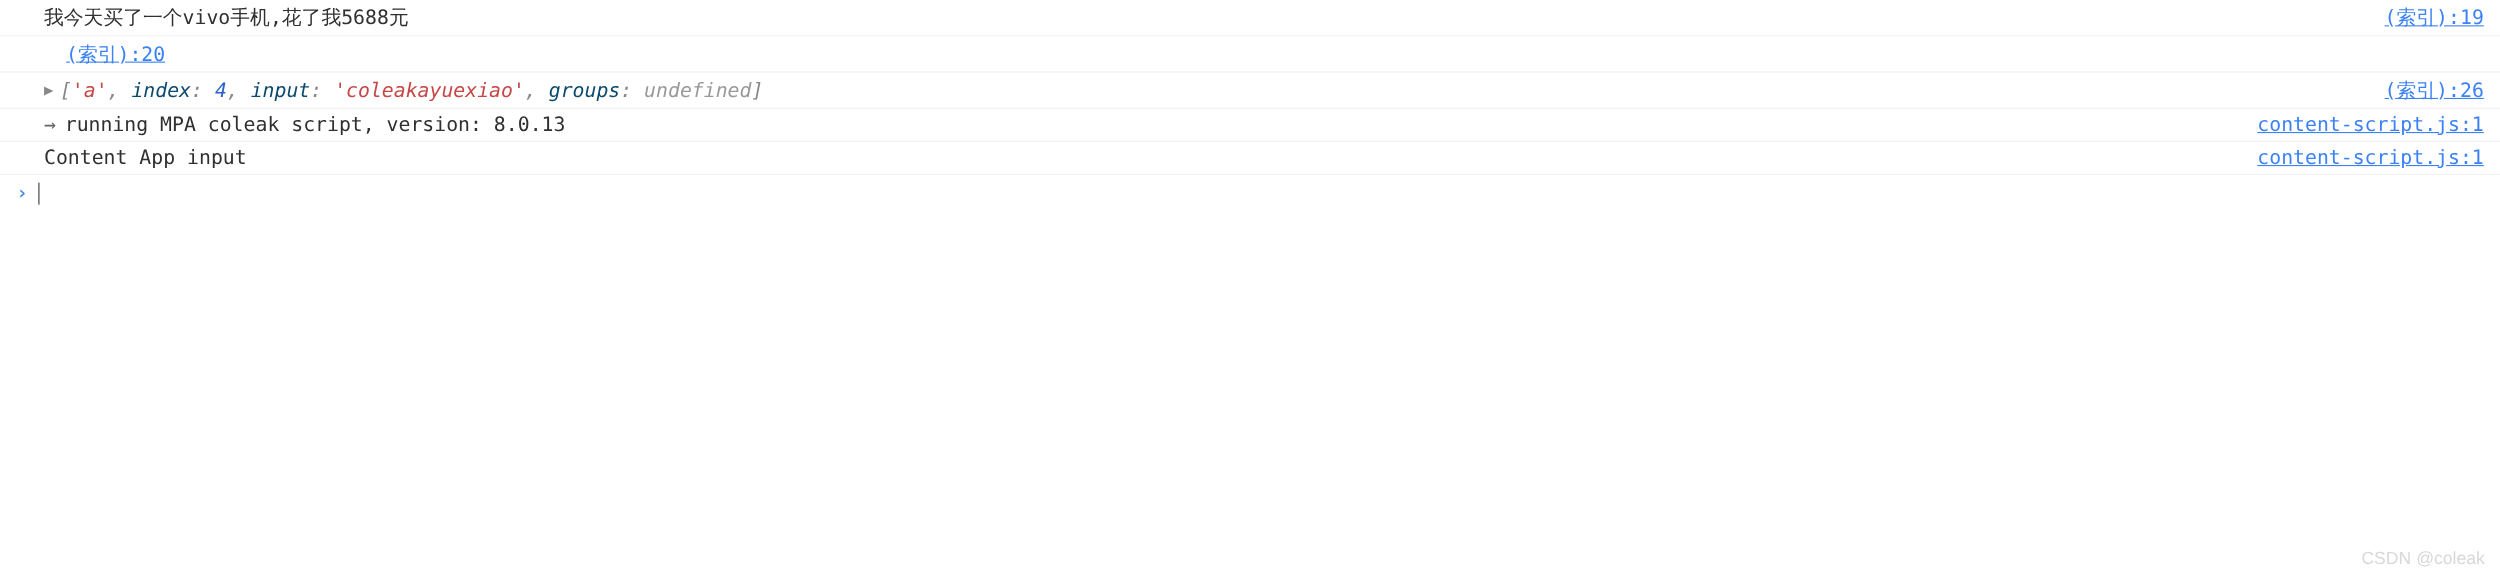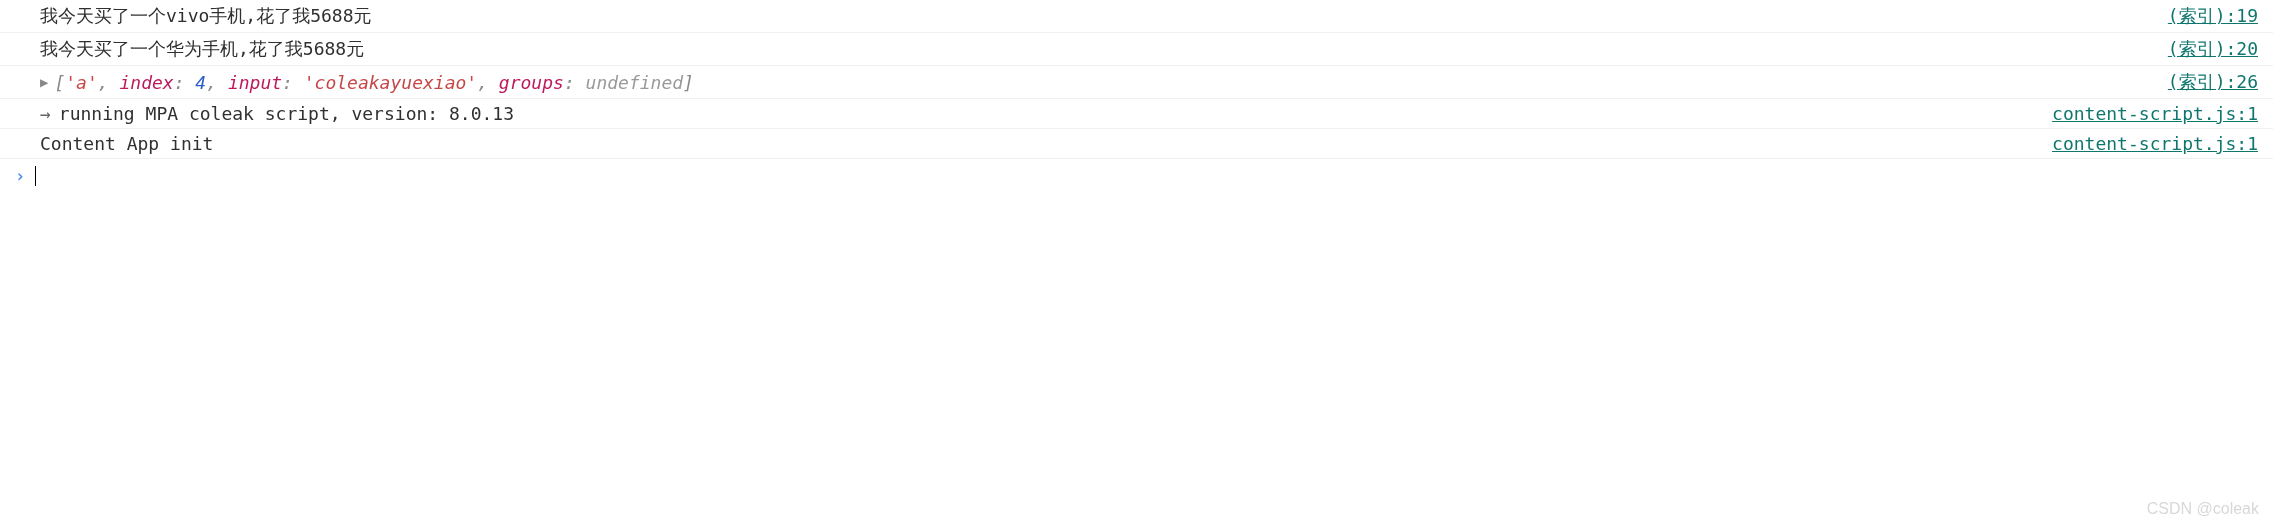--- a/index.html
+++ b/index.html
@@ -22,21 +22,21 @@
       padding: 4px 15px 4px 40px;
       border-bottom: 1px solid #f0f0f0;
       min-height: 30px;
     }
     .row-left {
       display: flex;
       align-items: center;
       flex: 1;
     }
     .source-link {
-      color: #0f766e;
+      color: #3b82f6;
       text-decoration: underline;
       cursor: pointer;
       white-space: nowrap;
       margin-left: 20px;
     }
     .expand-arrow {
       color: #888;
       margin-right: 6px;
       font-size: 14px;
       cursor: pointer;
@@ -46,21 +46,21 @@
       font-style: italic;
       color: #888;
     }
     .arr-bracket {
       color: #888;
     }
     .arr-string {
       color: #c74747;
     }
     .arr-key {
-      color: #be185d;
+      color: #0c4a6e;
     }
     .arr-num {
       color: #2a5fc9;
     }
     .arr-undef {
       color: #999;
     }
     .dash-arrow {
       color: #666;
       margin-right: 8px;
@@ -103,23 +103,20 @@
 <body>
 
 <div class="console-row">
   <div class="row-left">
     <span>我今天买了一个vivo手机,花了我5688元</span>
   </div>
   <span class="source-link">(索引):19</span>
 </div>
 
 <div class="console-row">
-  <div class="row-left">
-    <span>我今天买了一个华为手机,花了我5688元</span>
-  </div>
   <span class="source-link">(索引):20</span>
 </div>
 
 <div class="console-row">
   <div class="row-left">
     <span class="expand-arrow">▶</span>
     <span class="array-preview">
       <span class="arr-bracket">[</span><span class="arr-string">'a'</span><span class="arr-bracket">, </span><span class="arr-key">index</span><span class="arr-bracket">: </span><span class="arr-num">4</span><span class="arr-bracket">, </span><span class="arr-key">input</span><span class="arr-bracket">: </span><span class="arr-string">'coleakayuexiao'</span><span class="arr-bracket">, </span><span class="arr-key">groups</span><span class="arr-bracket">: </span><span class="arr-undef">undefined</span><span class="arr-bracket">]</span>
     </span>
   </div>
@@ -129,21 +126,21 @@
 <div class="console-row">
   <div class="row-left">
     <span class="dash-arrow">→</span>
     <span>running MPA coleak script, version: 8.0.13</span>
   </div>
   <span class="source-link">content-script.js:1</span>
 </div>
 
 <div class="console-row">
   <div class="row-left">
-    <span>Content App init</span>
+    <span>Content App input</span>
   </div>
   <span class="source-link">content-script.js:1</span>
 </div>
 
 <div class="prompt-row">
   <span class="prompt-caret">›</span>
   <span class="input-cursor"></span>
   <input class="console-input" type="text" style="">
 </div>
 

